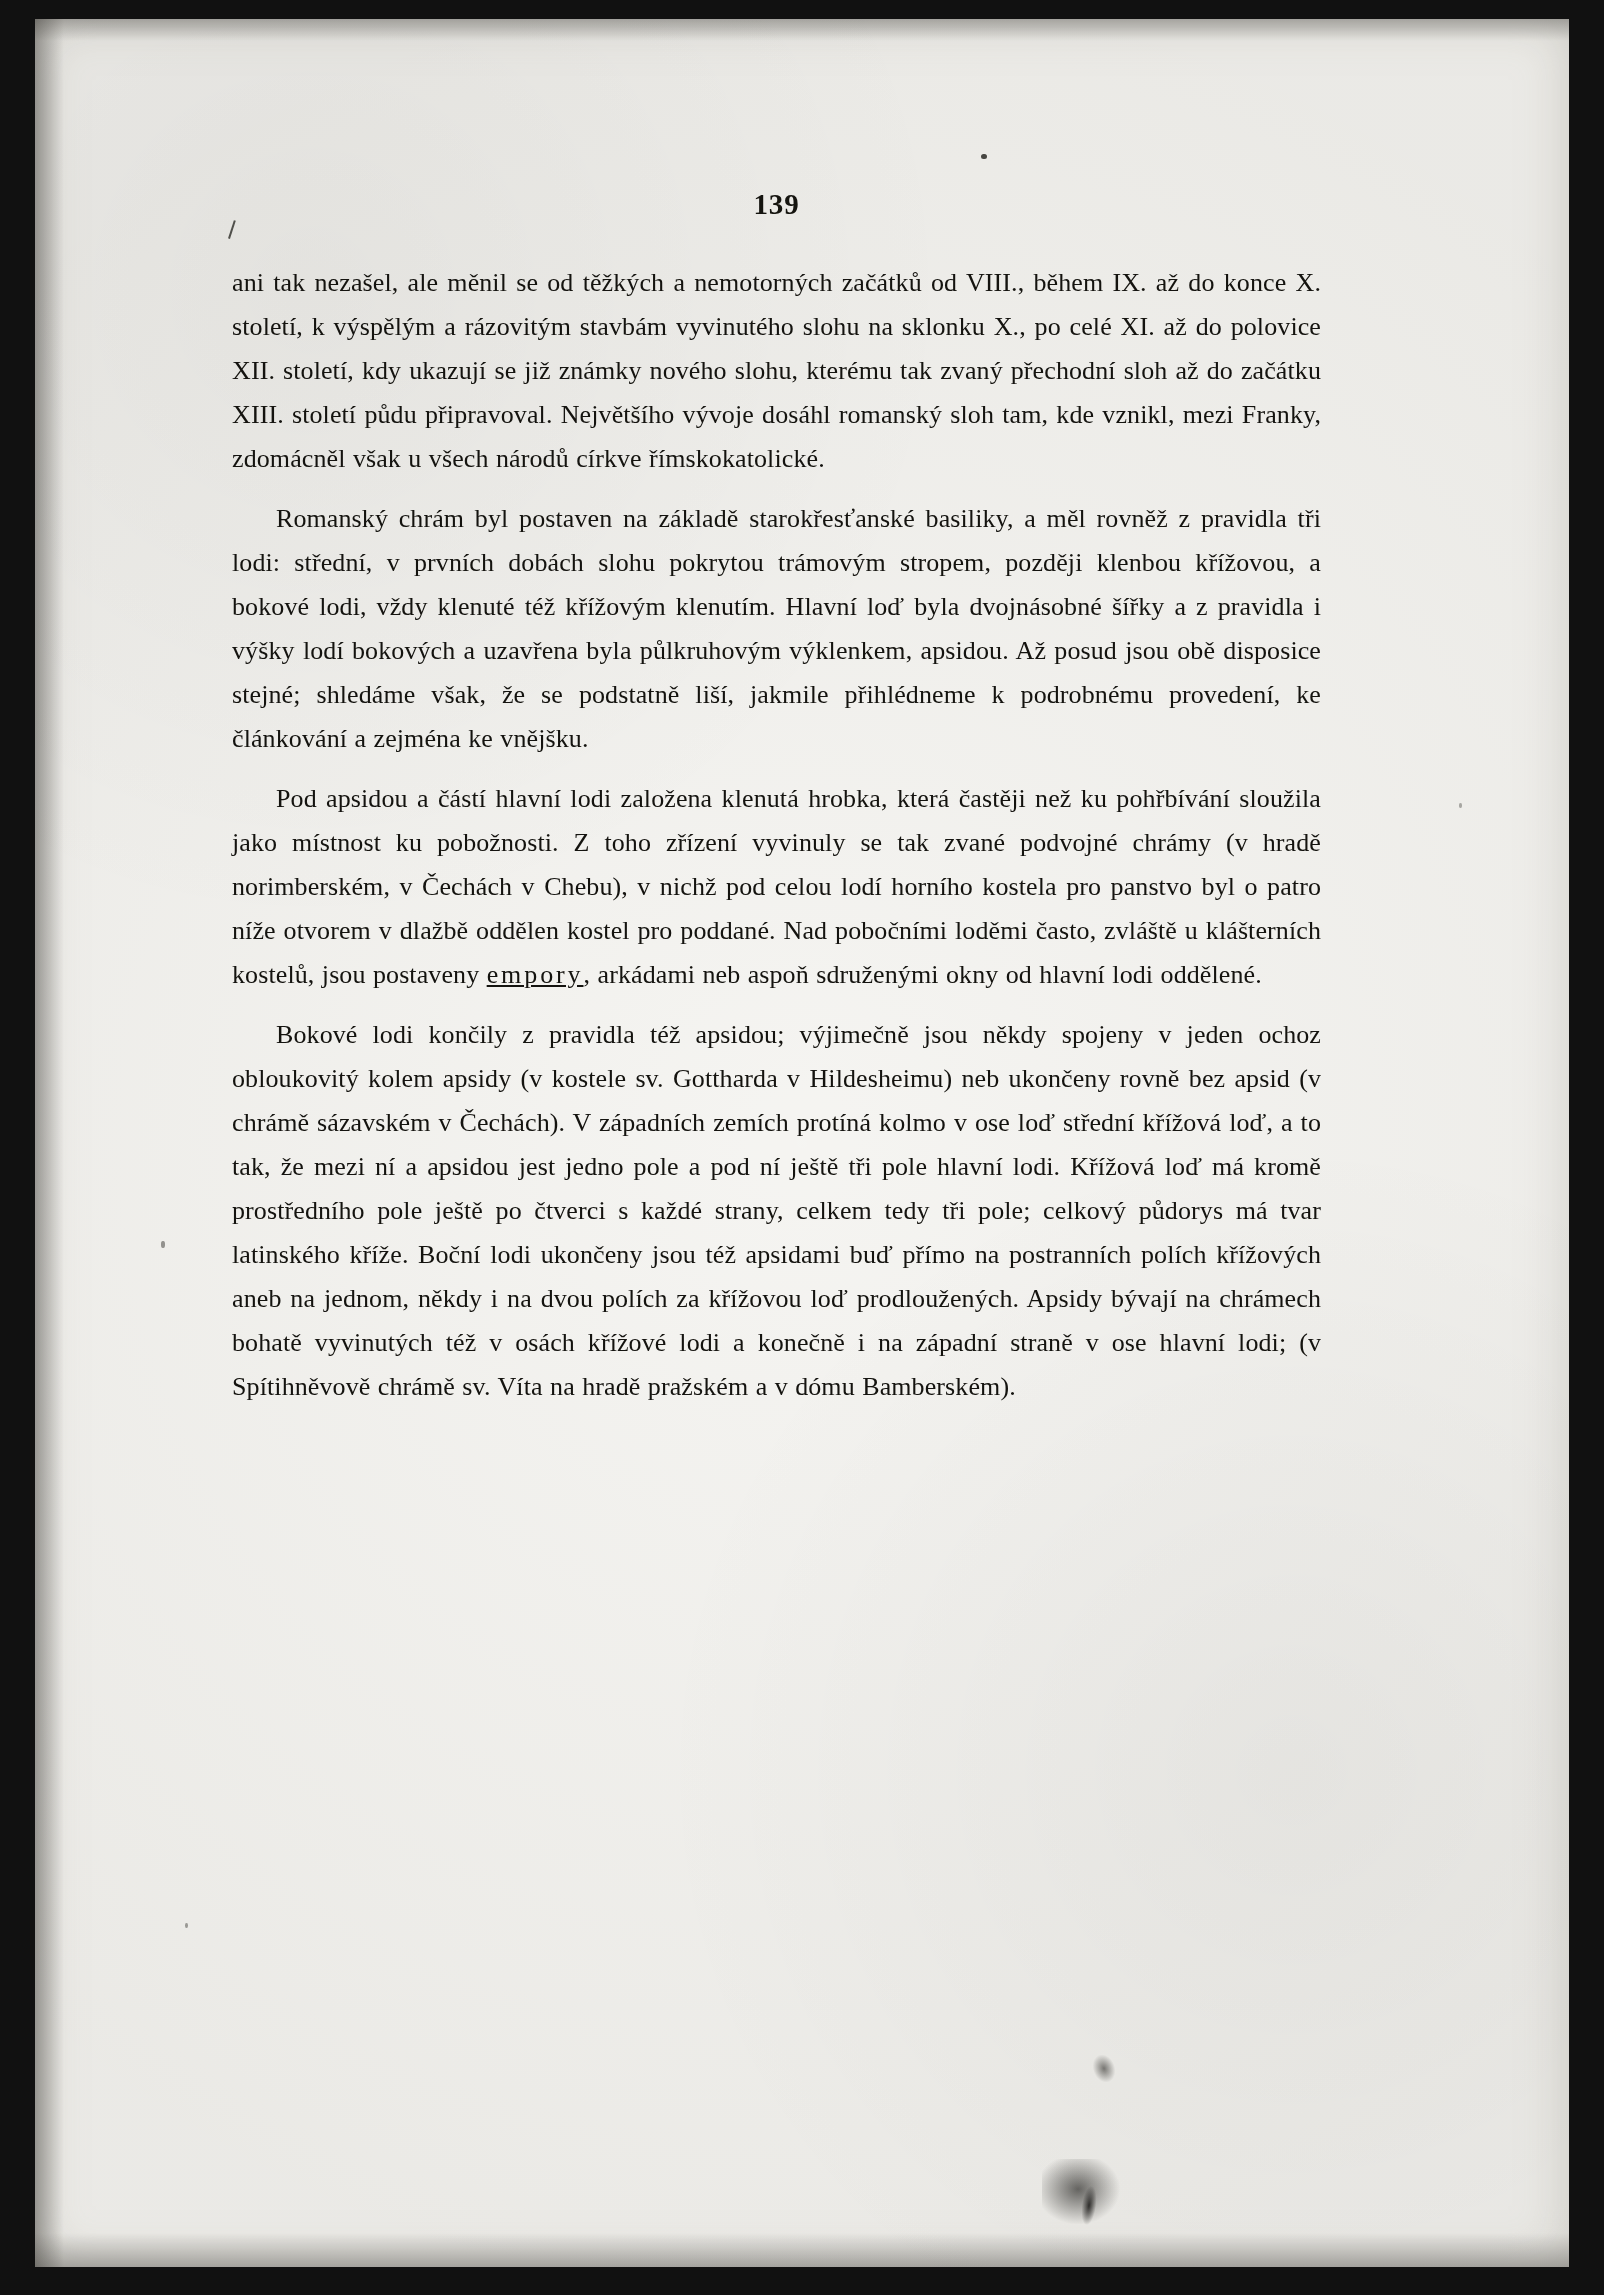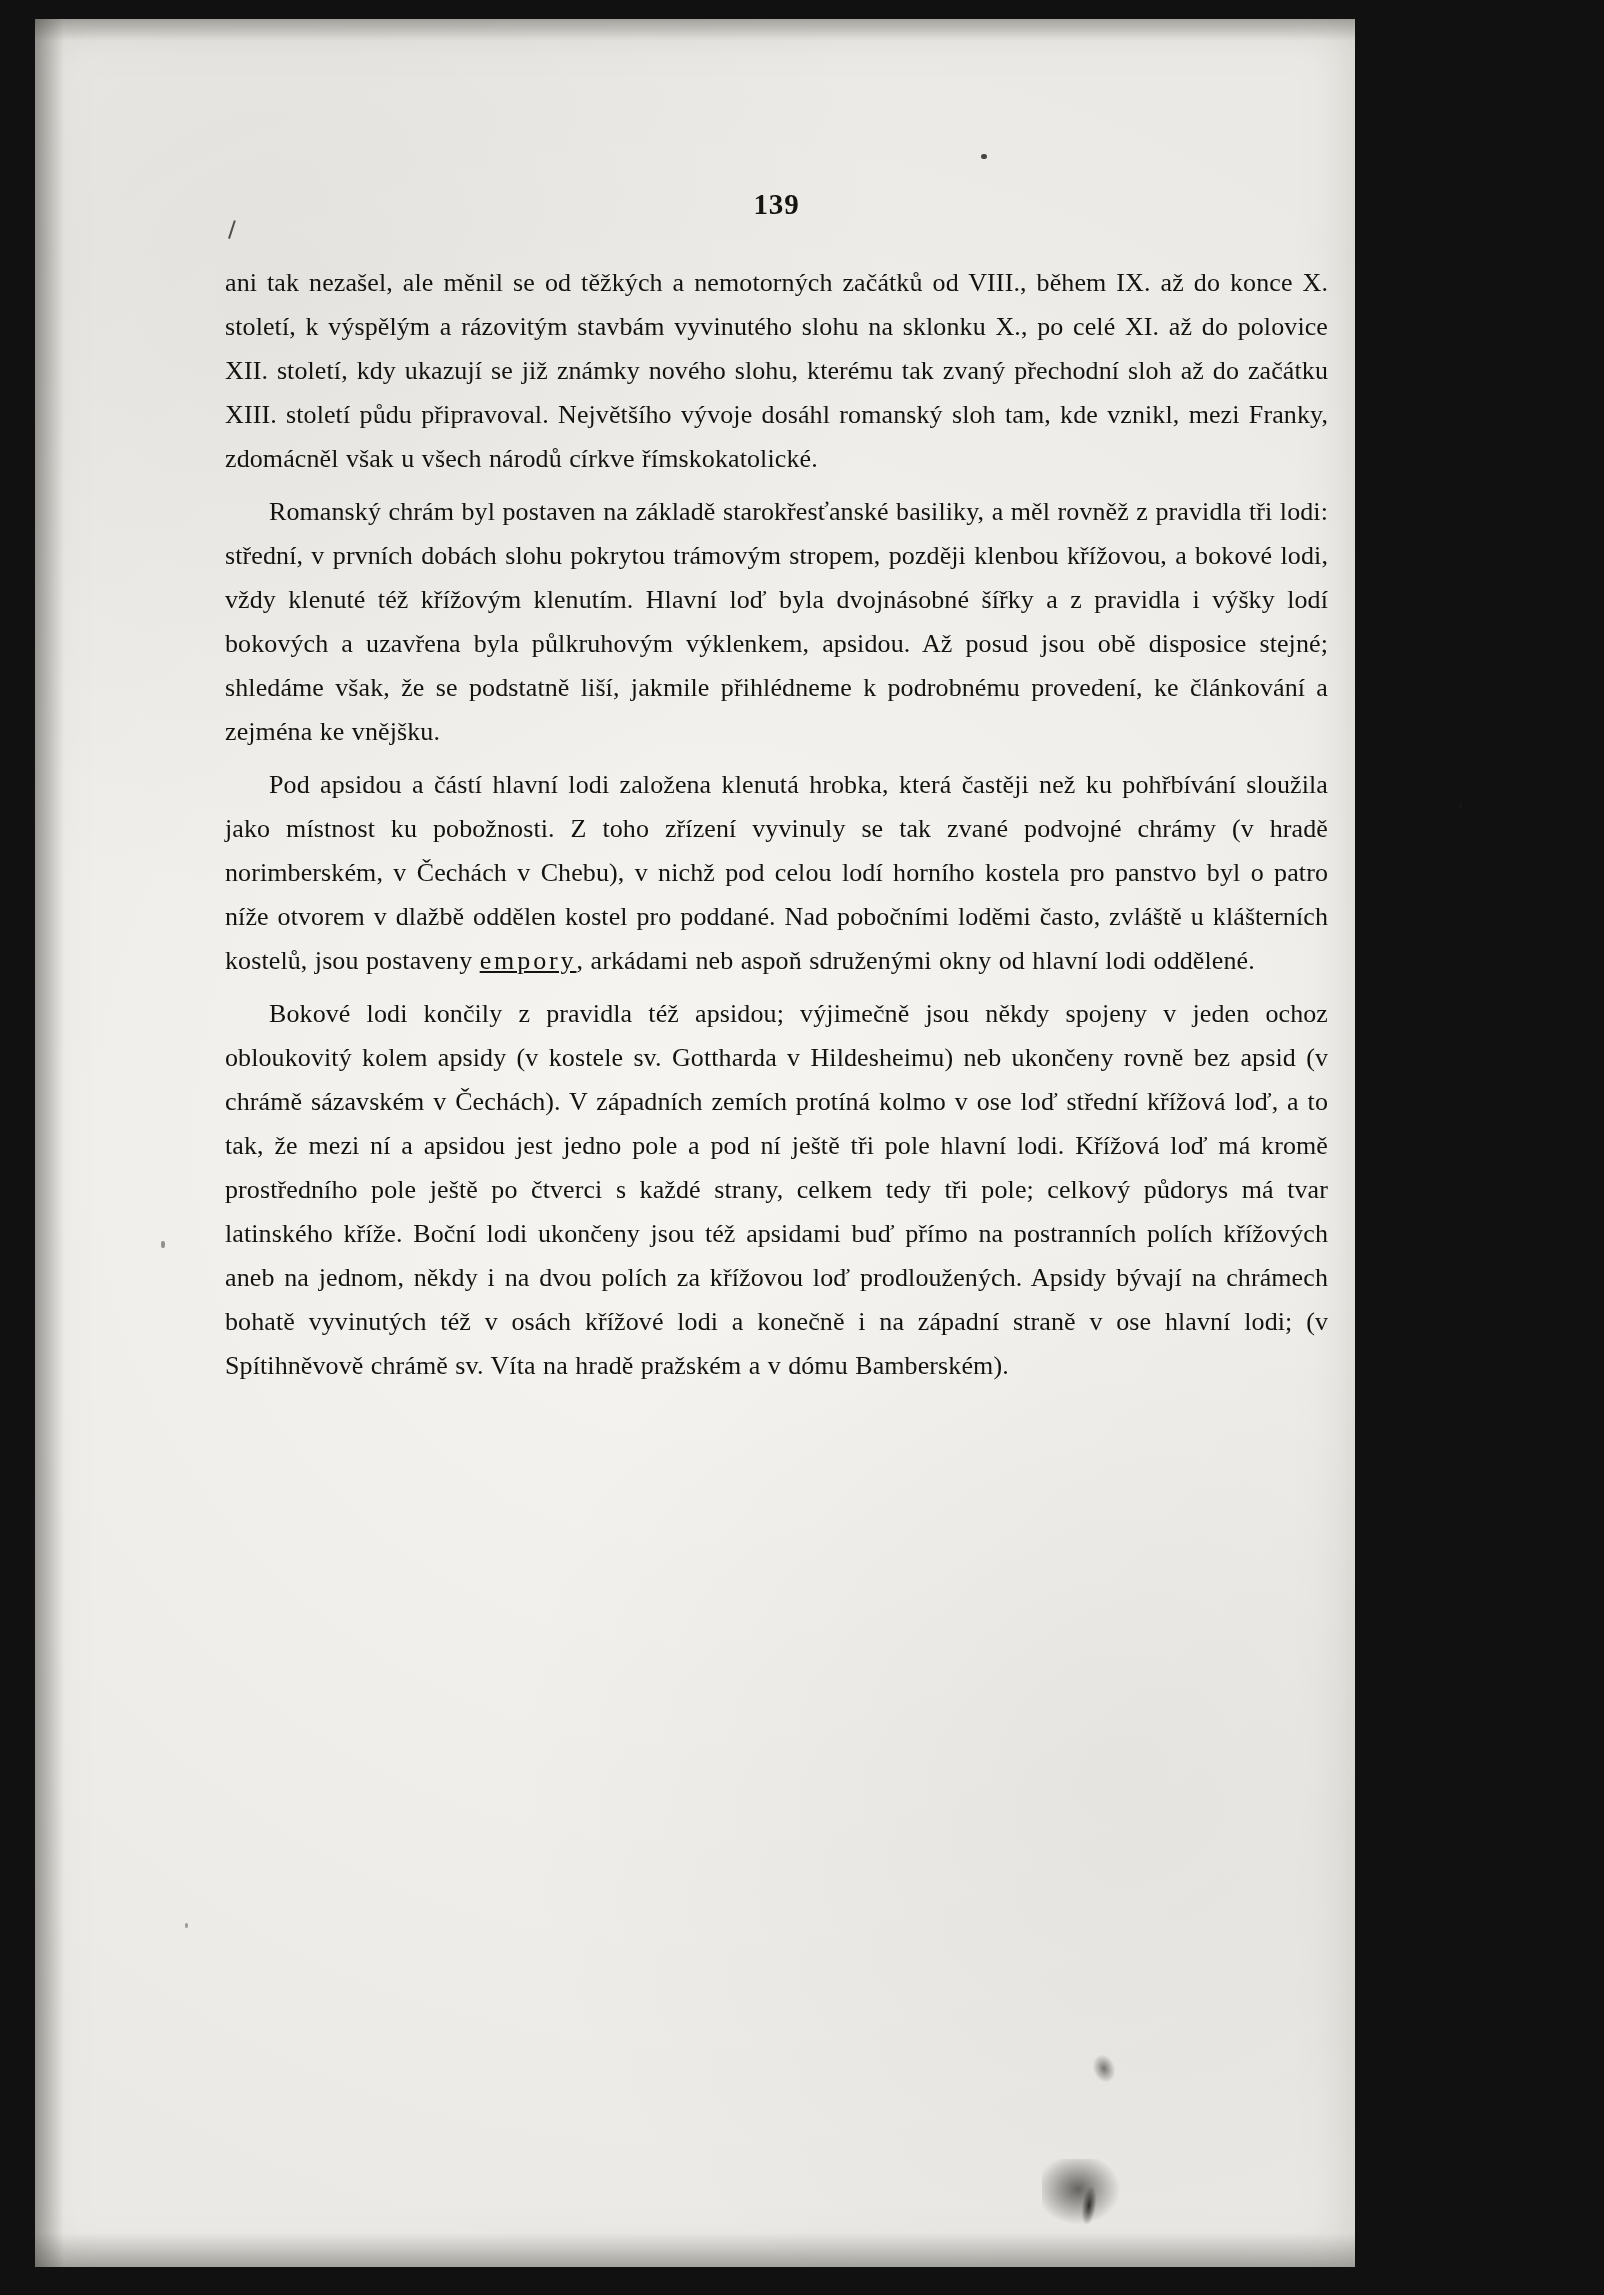--- a/index.html
+++ b/index.html
@@ -17,21 +17,21 @@
   
   .scan-border {
     position: absolute;
     inset: 0;
     background: #111111;
   }
   .paper {
     position: absolute;
     left: 35px;
     top: 18.5px;
-    width: 1320px;
+    width: 1534px;
     height: 2248px;
     background: #f2f1ed;
     box-shadow: inset 0 0 51px rgba(150,145,135,0.35);
   }
   
   .grain {
     position: absolute;
     inset: 0;
     background:
       radial-gradient(circle at 18% 12%, rgba(0,0,0,0.035) 0%, rgba(0,0,0,0) 28%),
@@ -73,21 +73,21 @@
     color: #15140f;
     margin: 0 0 40px 0;
     font-weight: 600;
   }
 
   .body-text p {
     font-family: "Liberation Serif", serif;
     font-size: 26px;
     line-height: 44px;
     color: #14130f;
-    margin: 9px;
+    margin: 16px;
     text-align: justify;
     text-justify: inter-word;
     letter-spacing: 0.1px;
     word-spacing: 0.8px;
   }
   .body-text p.indent {
     text-indent: 44px;
   }
   .spaced {
     letter-spacing: 2.9px;

